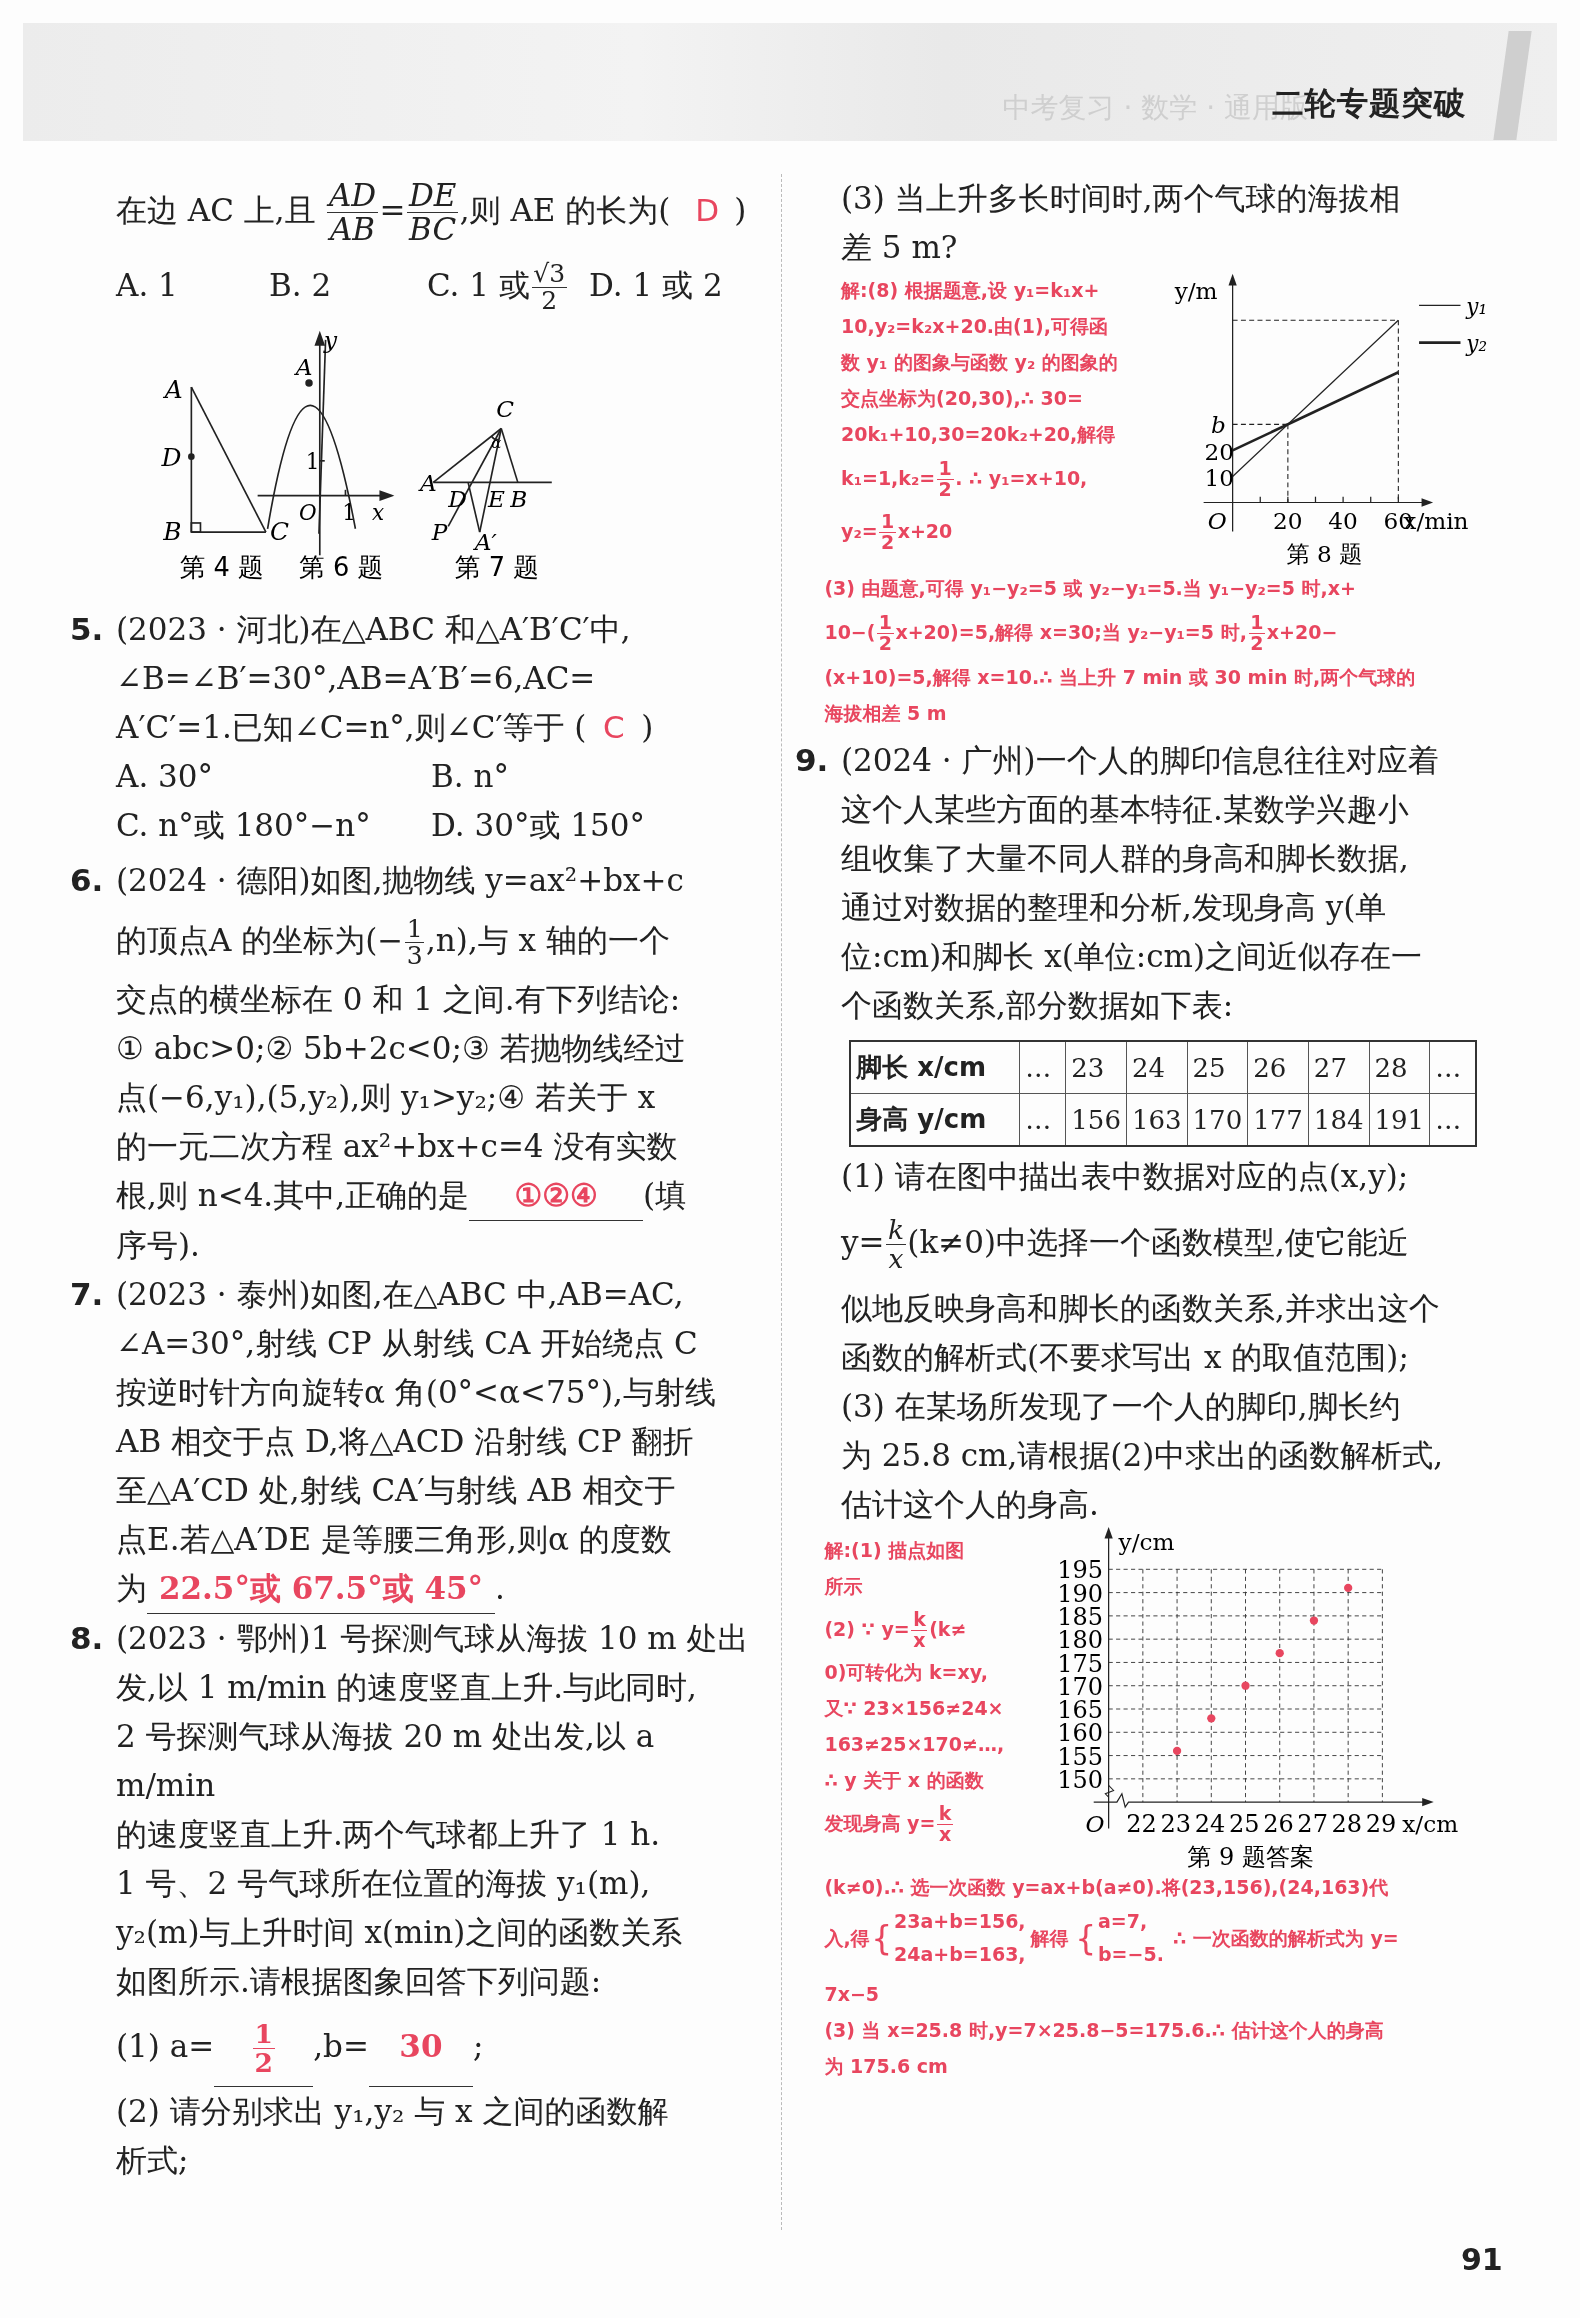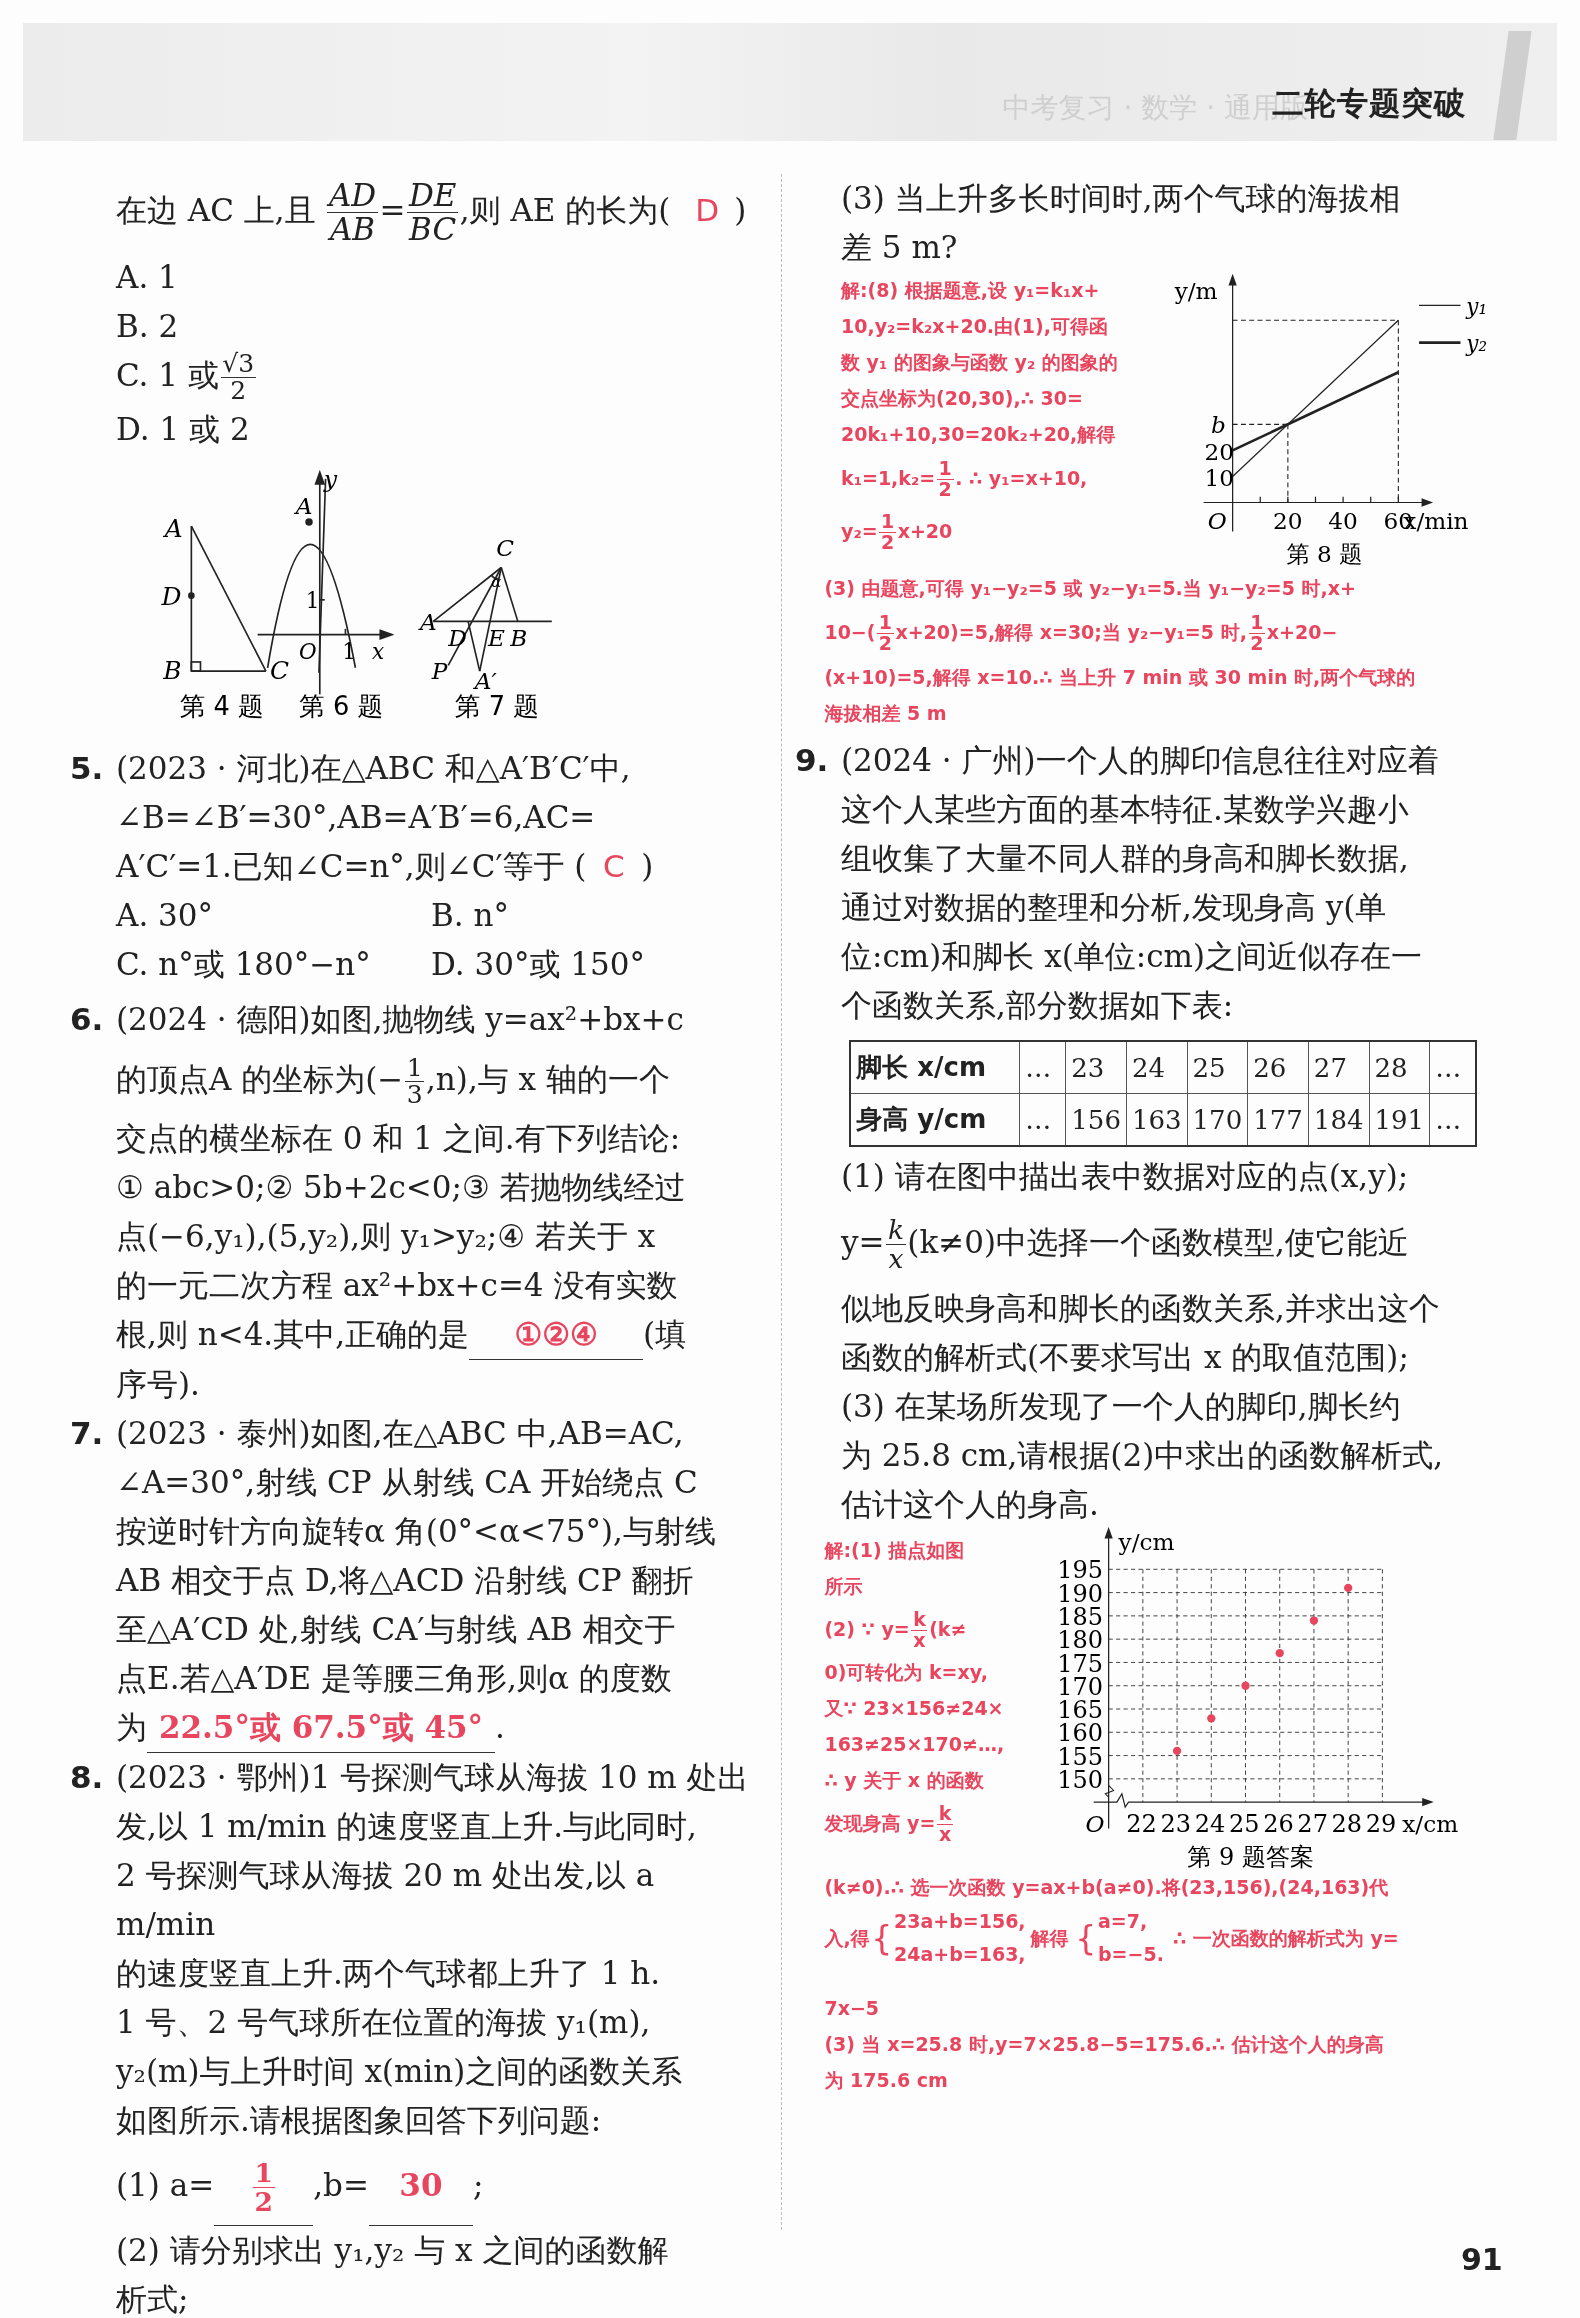--- a/index.html
+++ b/index.html
@@ -45,21 +45,21 @@
 
 <div class="col-divider"></div>
 
 <div class="col left">
 
   <p class="p" style="line-height:73px;">
     <span>在边 AC 上,且</span>
     <span class="frac"><span class="n"><i>AD</i></span><span><i>AB</i></span></span><span>=</span><span class="frac"><span class="n"><i>DE</i></span><span><i>BC</i></span></span><span>,则 AE 的长为(</span>
     <span class="red" style="font-family:'DejaVu Sans',sans-serif;padding:0 15px;">D</span><span>)</span>
   </p>
-  <div class="opts" style="margin-top:6px;flex-direction:column;">
+  <div class="opts" style="margin-top:14px;">
     <span style="width:153px">A. 1</span>
     <span style="width:158px">B. 2</span>
     <span style="width:162px"><span>C. 1 或</span><span class="frac" style="font-size:25px"><span class="n">√3</span><span>2</span></span></span>
     <span>D. 1 或 2</span>
   </div>
 
   <div class="figrow">
     <svg class="fig" style="left:16.6px;top:0" width="647" height="348" viewBox="0 0 780 420">
 
       <g stroke="#222" fill="none" stroke-width="2">
@@ -336,21 +336,21 @@
             <span style="display:block">24a+b=163,</span>
           </span>
         <span style="margin:0 5px">解得</span>
         <span style="font-size:33px;font-weight:normal;margin:0 1.7px">{</span>
         <span style="display:inline-block;width:75px">
             <span style="display:block">a=7,</span>
             <span style="display:block">b=−5.</span>
           </span>
         <span>∴ 一次函数的解析式为 y=</span>
       </div>
-      <div style="margin-top:19px">7x−5</div>
+      <div style="margin-top:5px">7x−5</div>
       <div>(3) 当 x=25.8 时,y=7×25.8−5=175.6.∴ 估计这个人的身高</div>
       <div>为 175.6 cm</div>
     </div>
   </div>
 </div>
 
 <div class="pageno">91</div>
 
 
 </body></html>

